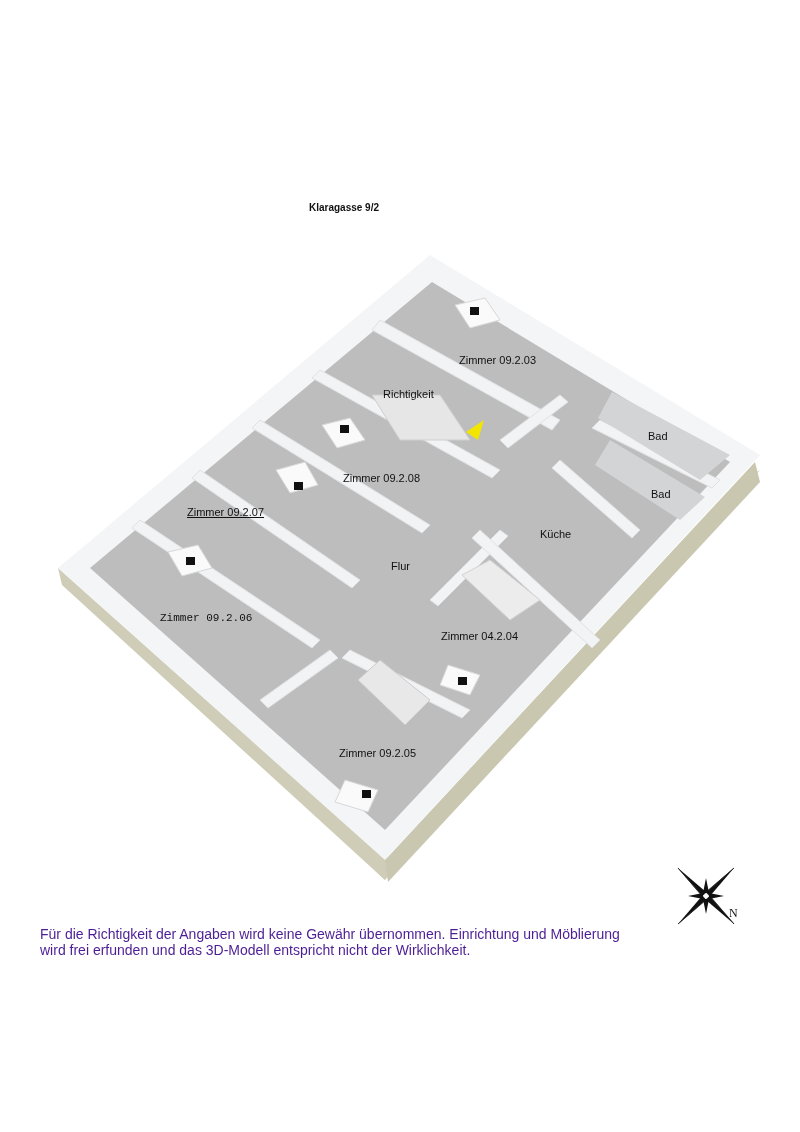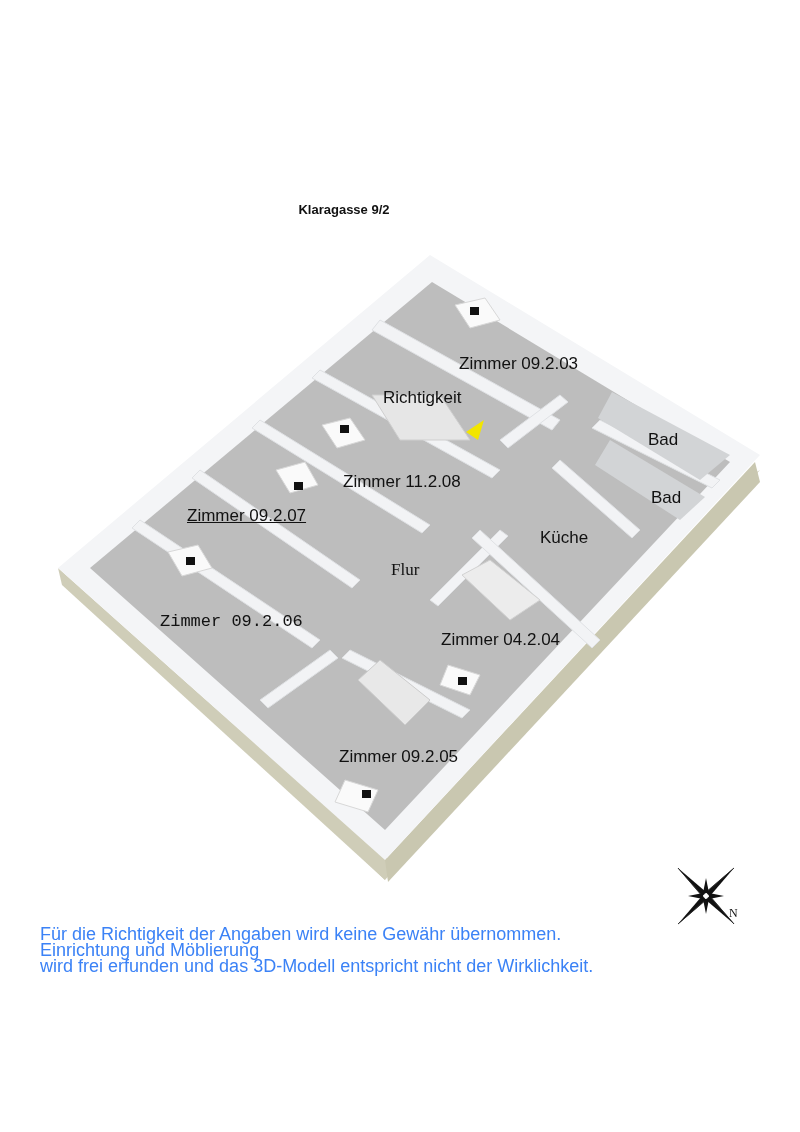--- a/index.html
+++ b/index.html
@@ -1,20 +1,20 @@
 <!DOCTYPE html>
 <html><head>
 <meta charset="utf-8">
 <style>
   html,body{margin:0;padding:0;background:#ffffff;}
   body{width:800px;height:1132px;position:relative;overflow:hidden;font-family:"Liberation Sans",sans-serif;color:#111;}
-  .title{position:absolute;left:0;width:688px;top:202px;text-align:center;font-weight:bold;font-size:13px;}
+  .title{position:absolute;left:0;width:688px;top:202px;text-align:center;font-weight:bold;font-size:10px;}
   .plan{position:absolute;left:0;top:0;width:800px;height:1132px;}
-  .label{position:absolute;font-size:17px;color:#111;white-space:nowrap;}
-  .disclaimer{position:absolute;left:40px;top:926px;font-size:18px;line-height:16px;color:#3b82f6;width:600px;}
+  .label{position:absolute;font-size:11px;color:#111;white-space:nowrap;}
+  .disclaimer{position:absolute;left:40px;top:926px;font-size:14px;line-height:16px;color:#4c1d95;width:600px;}
   .compass{position:absolute;left:676px;top:866px;width:60px;height:60px;}
   .compass-n{position:absolute;left:729px;top:906px;font-family:"Liberation Serif",serif;font-size:12px;}
 </style>
 </head>
 <body>
 
 <div class="title">Klaragasse 9/2</div>
 
 <svg class="plan" viewBox="0 0 800 1132" xmlns="http://www.w3.org/2000/svg">
 
@@ -68,24 +68,24 @@
   </g>
 
   <polygon points="462,575 490,560 540,600 510,620" fill="#ececec" stroke="#d2d2d2"></polygon>
   <polygon points="358,680 380,660 430,700 405,725" fill="#e8e8e8" stroke="#cccccc"></polygon>
 </svg>
 
 <div class="label" style="left:459px;top:354px;">Zimmer 09.2.03</div>
 <div class="label" style="left:383px;top:388px;">Richtigkeit</div>
 <div class="label" style="left:648px;top:430px;">Bad</div>
 <div class="label" style="left:651px;top:488px;">Bad</div>
-<div class="label" style="left:343px;top:472px;">Zimmer 11.2.08</div>
+<div class="label" style="left:343px;top:472px;">Zimmer 09.2.08</div>
 <div class="label" style="left:187px;top:506px;text-decoration:underline;">Zimmer 09.2.07</div>
 <div class="label" style="left:540px;top:528px;">Küche</div>
-<div class="label" style="left:391px;top:560px;font-family:Liberation Serif, serif;">Flur</div>
+<div class="label" style="left:391px;top:560px;">Flur</div>
 <div class="label" style="left:160px;top:612px;font-family:Liberation Mono, monospace;">Zimmer 09.2.06</div>
 <div class="label" style="left:441px;top:630px;">Zimmer 04.2.04</div>
 <div class="label" style="left:339px;top:747px;">Zimmer 09.2.05</div>
 
 <svg class="compass" viewBox="0 0 60 60" xmlns="http://www.w3.org/2000/svg">
   <polygon points="2,2 30,26 26,30" fill="#111"></polygon>
   <polygon points="2,2 26,30 30,34" fill="#fff" stroke="#111" stroke-width="0.6"></polygon>
   <polygon points="58,58 30,34 34,30" fill="#111"></polygon>
   <polygon points="58,58 34,30 30,26" fill="#fff" stroke="#111" stroke-width="0.6"></polygon>
   <polygon points="58,2 34,30 30,26" fill="#111"></polygon>

